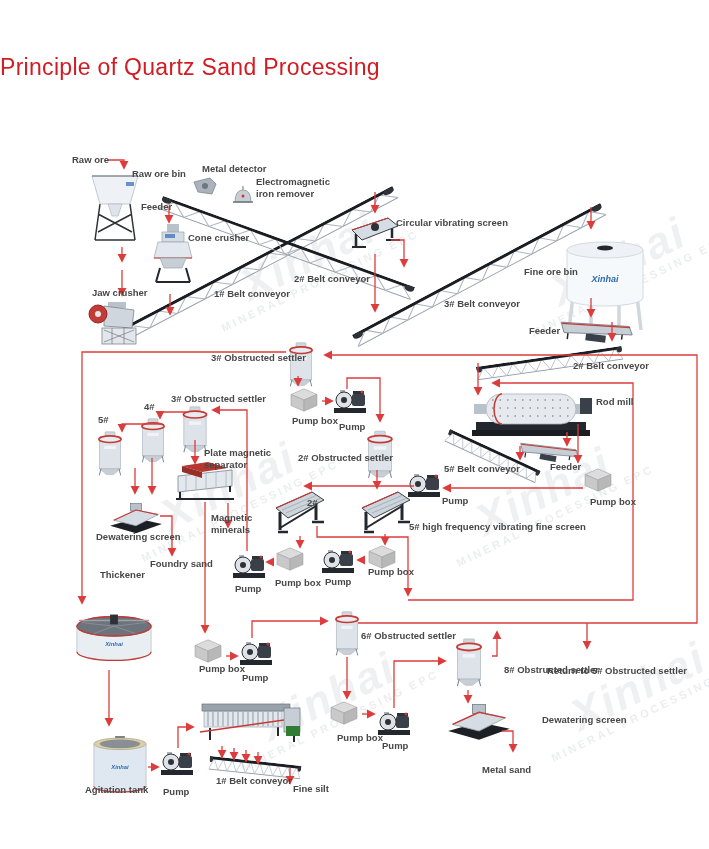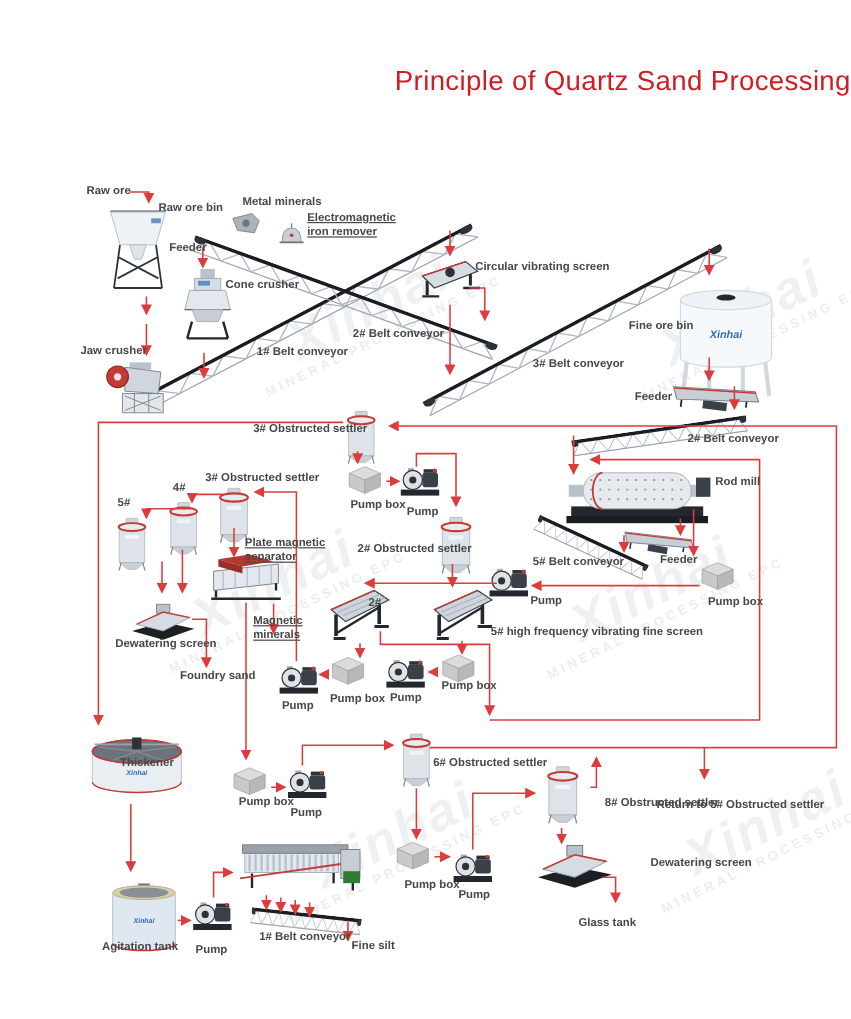--- a/index.html
+++ b/index.html
@@ -1,22 +1,22 @@
 <!DOCTYPE html>
 <html><head>
 <meta charset="utf-8">
 <style>
   html,body{margin:0;padding:0;background:#ffffff;}
   .stage{position:relative;width:709px;height:849px;background:#ffffff;overflow:hidden;
          font-family:"Liberation Sans",sans-serif;}
-  .title{position:absolute;top:54px;left:0;width:100%;text-align:right;
+  .title{position:absolute;top:54px;left:0;width:100%;text-align:left;
          font-size:23px;font-weight:500;color:#d21c24;letter-spacing:0.3px;}
   .lbl{position:absolute;font-size:9.5px;font-weight:700;color:#474747;line-height:1.25;
        white-space:nowrap;z-index:5;}
-  .lbl.wrap{white-space:normal;text-decoration:underline;}
+  .lbl.wrap{white-space:normal;}
   .wm{position:absolute;transform:translate(-50%,-50%) rotate(-26deg);text-align:center;
       pointer-events:none;z-index:1;width:260px;}
   .wm .b{display:block;font-size:44px;font-weight:700;font-style:italic;
          color:rgba(130,140,152,0.13);letter-spacing:2px;}
   .wm .t{display:block;font-size:11px;font-weight:700;color:rgba(130,140,152,0.16);
          letter-spacing:3px;margin-top:-4px;}
   svg.canvas{position:absolute;left:0;top:0;z-index:3;}
 </style>
 </head>
 <body>
@@ -324,25 +324,25 @@
       <path d="M222,746 V757"></path>
       <path d="M234,748 V759"></path>
       <path d="M246,750 V761"></path>
       <path d="M258,752 V763"></path>
       <path d="M290,768 V783"></path>
     </g>
   </svg>
 
   <div class="lbl" style="left:72px;top:154px">Raw ore</div>
   <div class="lbl" style="left:132px;top:168px">Raw ore bin</div>
-  <div class="lbl" style="left:202px;top:163px">Metal minerals</div>
+  <div class="lbl" style="left:202px;top:163px">Metal detector</div>
   <div class="lbl wrap" style="left:256px;top:176px;width:92px">Electromagnetic iron remover</div>
   <div class="lbl" style="left:141px;top:201px">Feeder</div>
   <div class="lbl" style="left:188px;top:232px">Cone crusher</div>
-  <div class="lbl" style="left:67px;top:287px">Jaw crusher</div>
+  <div class="lbl" style="left:92px;top:287px">Jaw crusher</div>
   <div class="lbl" style="left:214px;top:288px">1# Belt conveyor</div>
   <div class="lbl" style="left:294px;top:273px">2# Belt conveyor</div>
   <div class="lbl" style="left:396px;top:217px">Circular vibrating screen</div>
   <div class="lbl" style="left:444px;top:298px">3# Belt conveyor</div>
   <div class="lbl" style="left:524px;top:266px">Fine ore bin</div>
   <div class="lbl" style="left:529px;top:325px">Feeder</div>
   <div class="lbl" style="left:573px;top:360px">2# Belt conveyor</div>
   <div class="lbl" style="left:211px;top:352px">3# Obstructed settler</div>
   <div class="lbl" style="left:292px;top:415px">Pump box</div>
   <div class="lbl" style="left:339px;top:421px">Pump</div>
@@ -358,28 +358,28 @@
   <div class="lbl" style="left:409px;top:521px">5# high frequency vibrating fine screen</div>
   <div class="lbl" style="left:444px;top:463px">5# Belt conveyor</div>
   <div class="lbl" style="left:550px;top:461px">Feeder</div>
   <div class="lbl" style="left:596px;top:396px">Rod mill</div>
   <div class="lbl" style="left:442px;top:495px">Pump</div>
   <div class="lbl" style="left:590px;top:496px">Pump box</div>
   <div class="lbl" style="left:275px;top:577px">Pump box</div>
   <div class="lbl" style="left:235px;top:583px">Pump</div>
   <div class="lbl" style="left:325px;top:576px">Pump</div>
   <div class="lbl" style="left:368px;top:566px">Pump box</div>
-  <div class="lbl" style="left:100px;top:630px">Thickener</div>
+  <div class="lbl" style="left:100px;top:569px">Thickener</div>
   <div class="lbl" style="left:199px;top:663px">Pump box</div>
   <div class="lbl" style="left:242px;top:672px">Pump</div>
   <div class="lbl" style="left:361px;top:630px">6# Obstructed settler</div>
   <div class="lbl" style="left:504px;top:664px">8# Obstructed settler</div>
   <div class="lbl" style="left:547px;top:665px">Return to 5# Obstructed settler</div>
   <div class="lbl" style="left:337px;top:732px">Pump box</div>
   <div class="lbl" style="left:382px;top:740px">Pump</div>
   <div class="lbl" style="left:542px;top:714px">Dewatering screen</div>
-  <div class="lbl" style="left:482px;top:764px">Glass tank</div>
+  <div class="lbl" style="left:482px;top:764px">Metal sand</div>
   <div class="lbl" style="left:85px;top:784px">Agitation tank</div>
   <div class="lbl" style="left:163px;top:786px">Pump</div>
   <div class="lbl" style="left:216px;top:775px">1# Belt conveyor</div>
   <div class="lbl" style="left:293px;top:783px">Fine silt</div>
 
 </div>
 
 </body></html>

